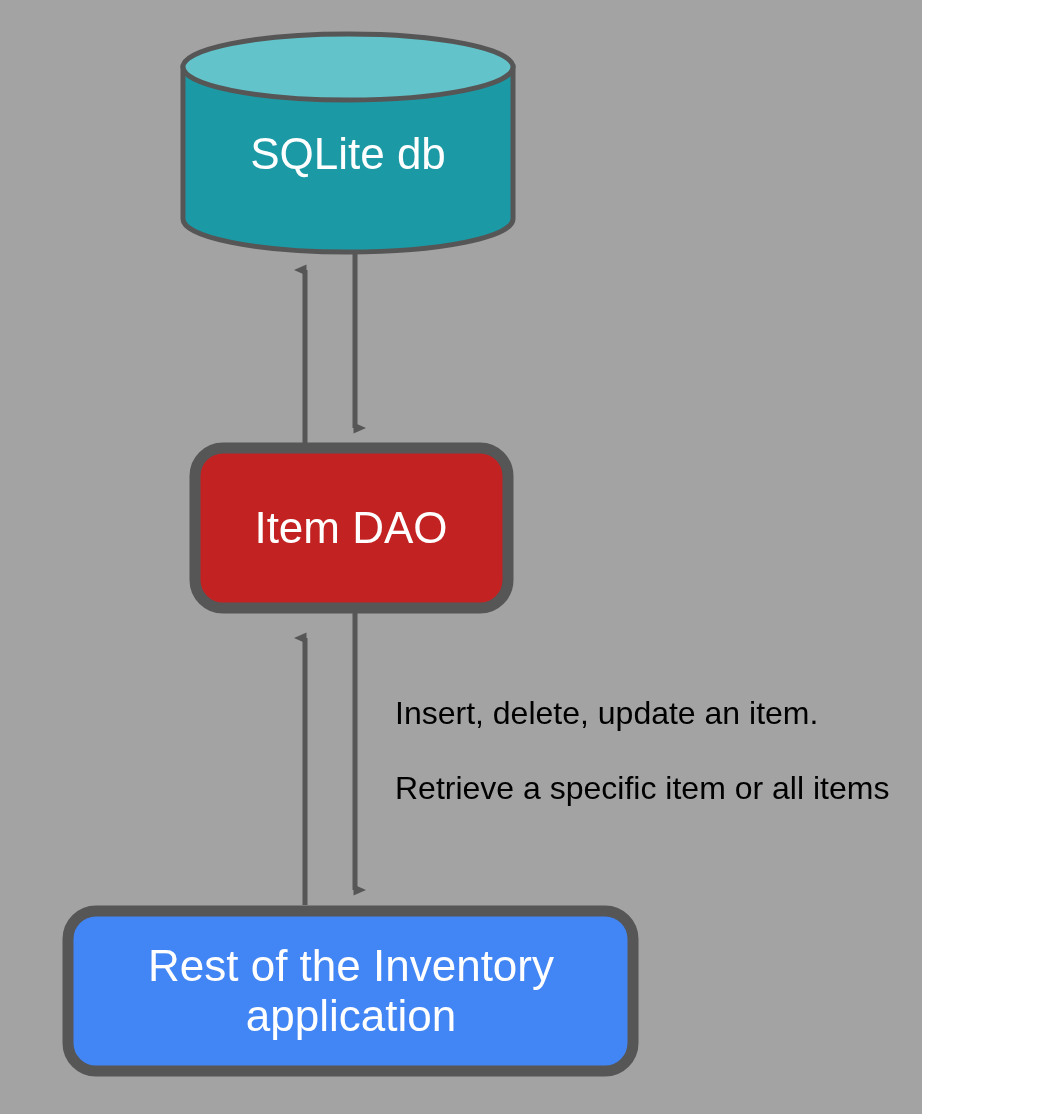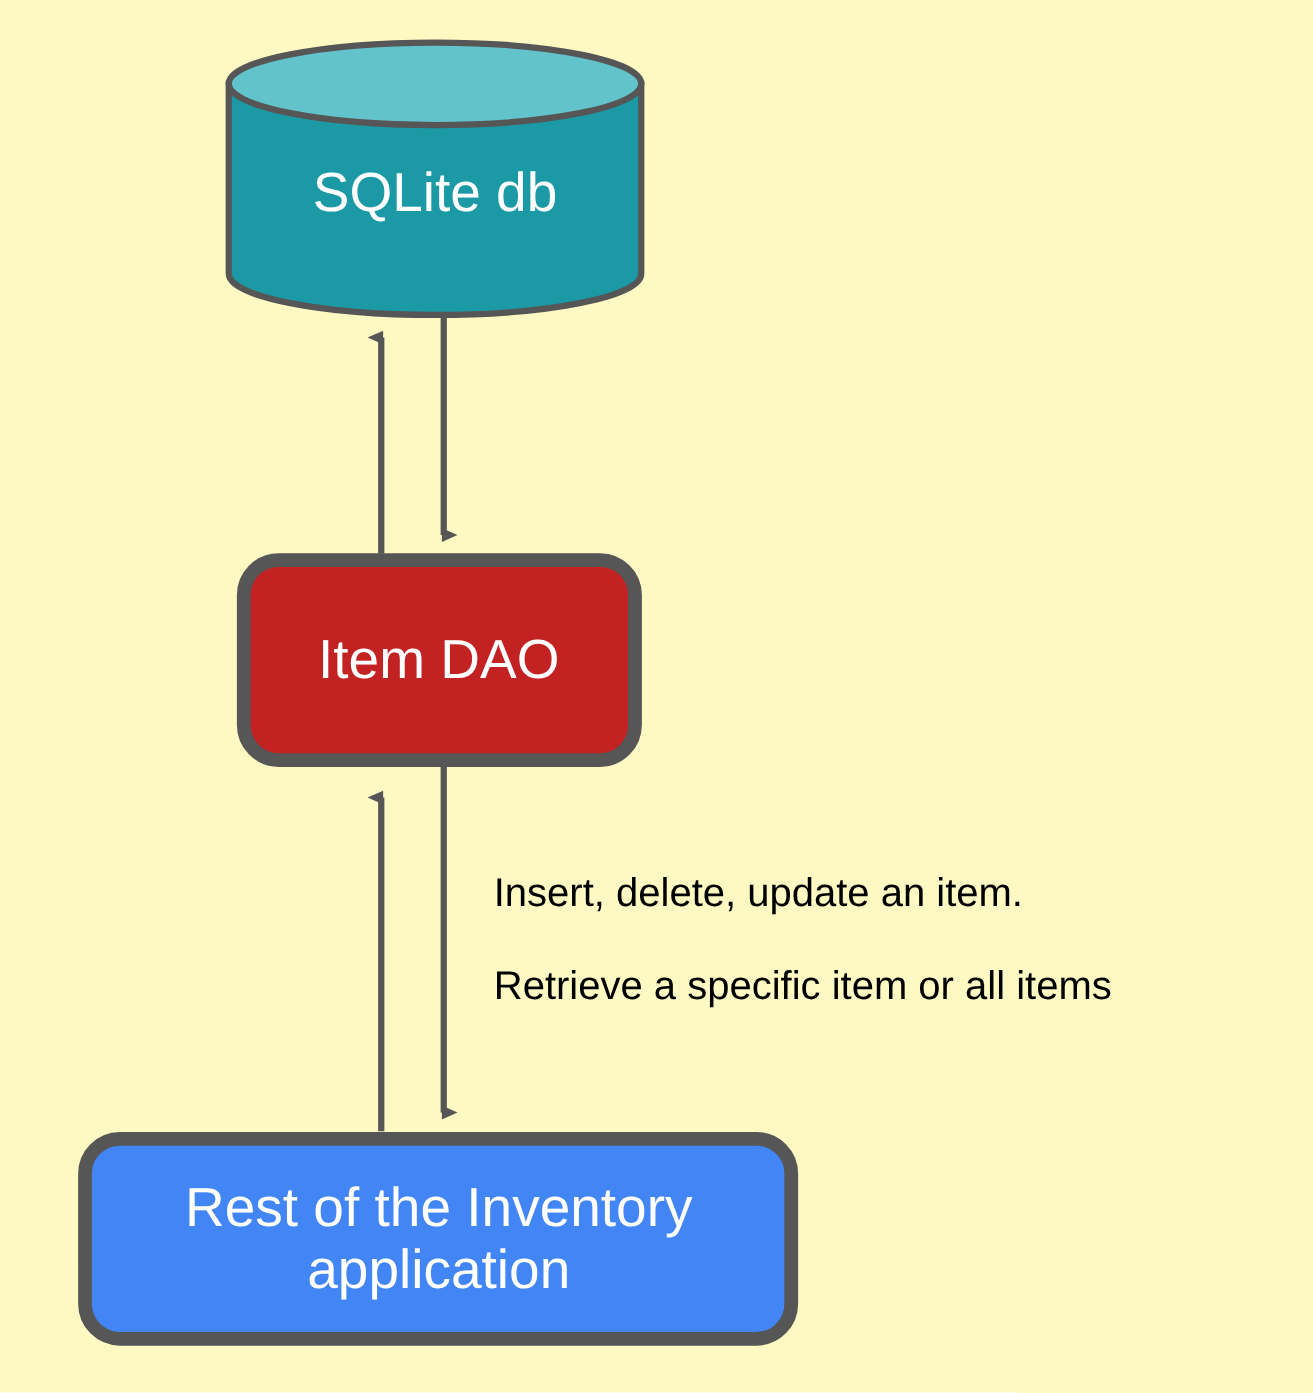--- a/index.html
+++ b/index.html
@@ -8,23 +8,23 @@
     background: #ffffff;
   }
   body {
     width: 1050px;
     height: 1114px;
     font-family: "Liberation Sans", sans-serif;
     overflow: hidden;
   }
   #diagram-root {
     position: relative;
-    width: 1050px;
+    width: 922px;
     height: 1114px;
-    background: #fef9c3;
+    background: #a3a3a3;
   }
   svg.diagram-canvas {
     display: block;
     width: 1050px;
     height: 1114px;
   }
   .node-label {
     fill: #ffffff;
     font-family: "Liberation Sans", sans-serif;
     font-size: 44px;

